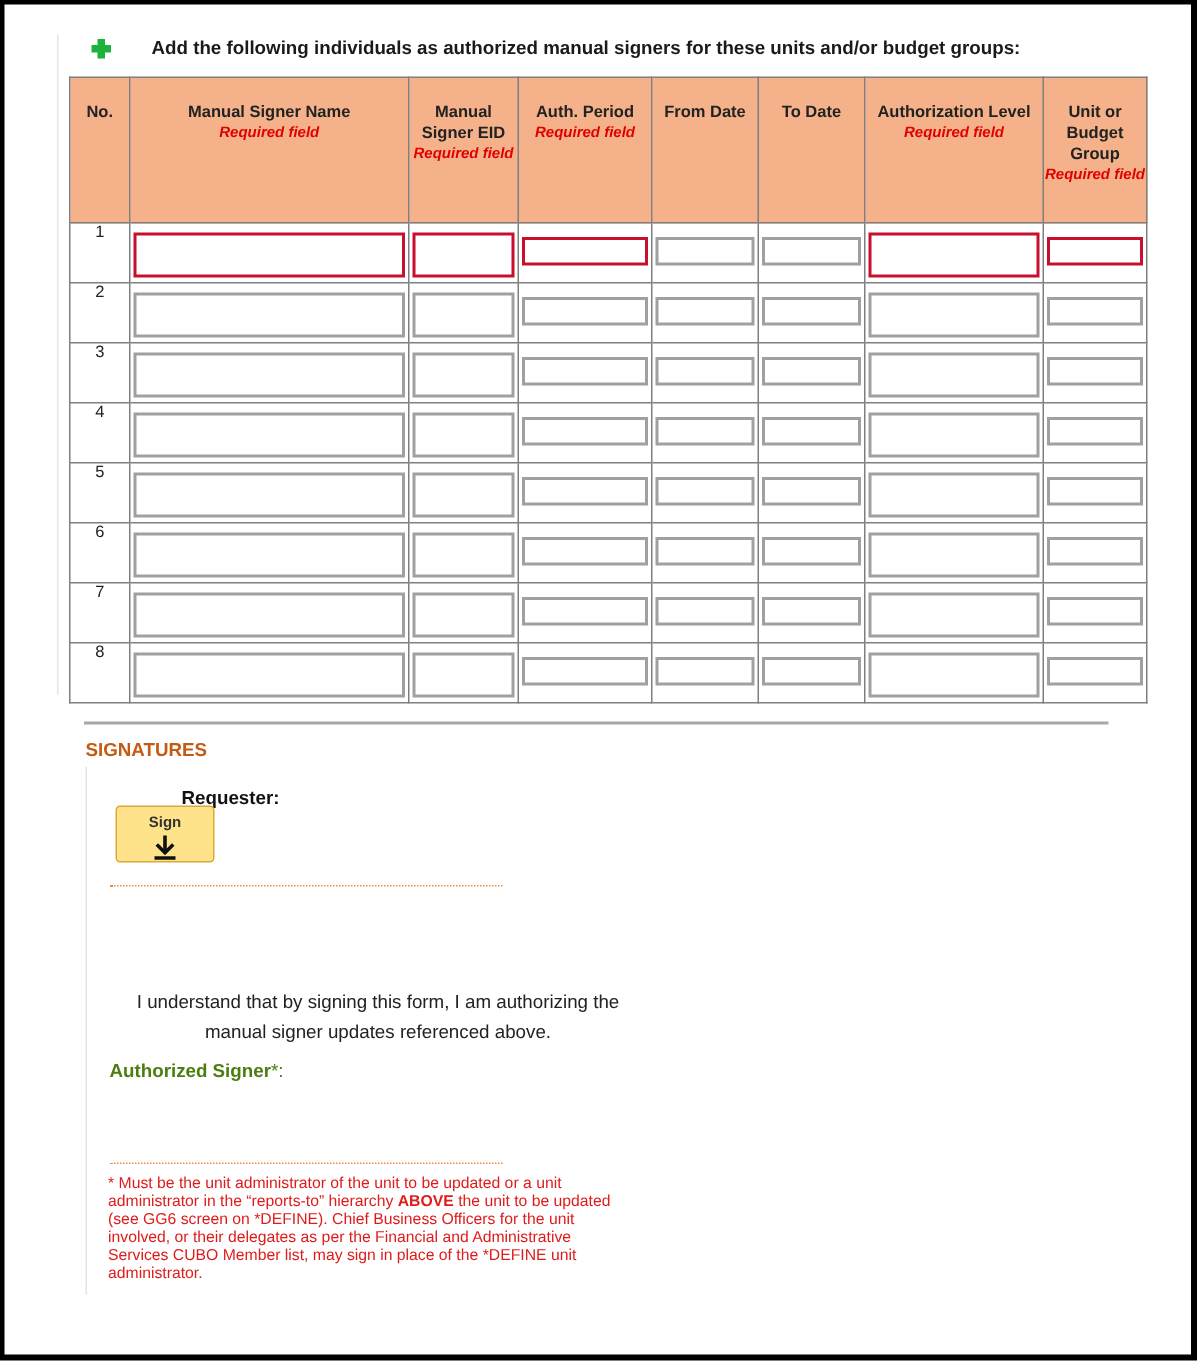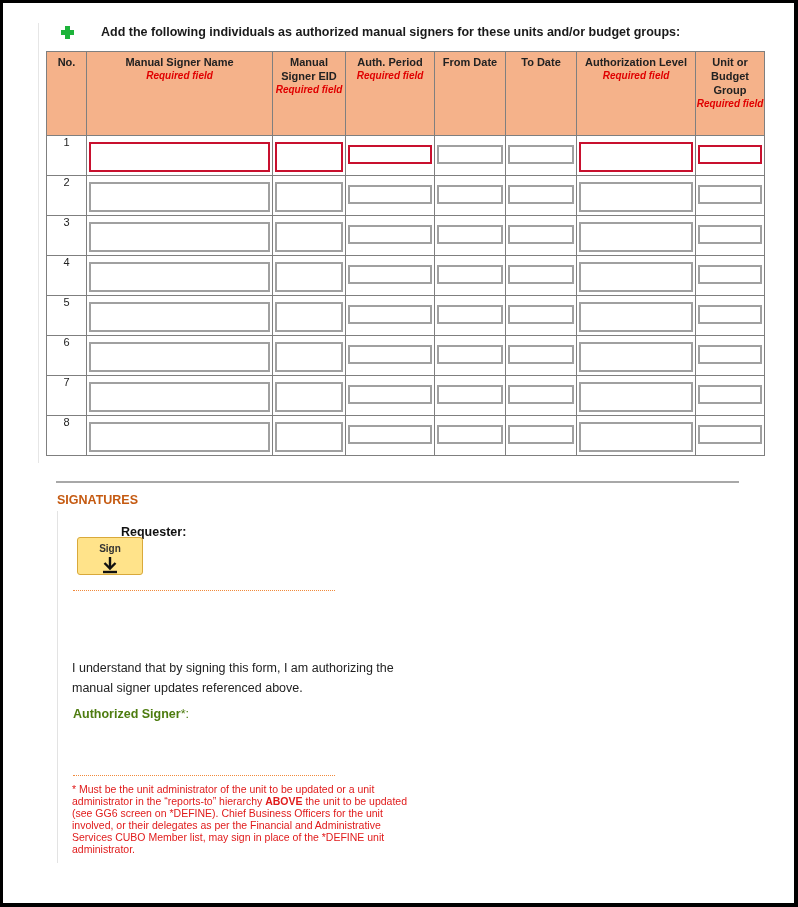--- a/index.html
+++ b/index.html
@@ -7,37 +7,37 @@
          font-family:"Liberation Sans", sans-serif; }
   .page { position:absolute; left:3px; top:3px; width:791px; height:900px; background:#fff; }
   .left-rule { position:absolute; left:35px; top:20px; width:1px; height:440px; background:#e6e6e6; }
   .intro { position:absolute; left:58px; top:22px; font-size:12.5px; font-weight:bold; color:#1a1a1a; display:flex; align-items:center;gap:24px; }
   .plus { width:13px; height:13px; position:relative; margin-right:3px; }
   .plus:before, .plus:after { content:""; position:absolute; background:#1db33a; }
   .plus:before { left:4px; top:0; width:5px; height:13px; }
   .plus:after { left:0; top:4px; width:13px; height:5px; }
   table.grid { position:absolute; left:43px; top:48px; border-collapse:collapse; table-layout:fixed; width:718px; }
   table.grid th, table.grid td { border:1px solid #7f7f7f; padding:0; }
-  table.grid th { background:#f5b28a; vertical-align:top; font-size:11px; font-weight:bold; color:#222; text-align:center; height:80px; padding-top:3px; line-height:14px; }
+  table.grid th { background:#f5b28a; vertical-align:top; font-size:11px; font-weight:bold; color:#222; text-align:center; height:80px; padding-top:16px; line-height:14px; }
   .req { display:block; color:#e00000; font-style:italic; font-size:10px; line-height:14px; }
   table.grid td { height:39px; vertical-align:top; position:relative; }
   td.no { text-align:center; font-size:11px; color:#222; padding-top:6px; height:33px; }
   .fld { position:absolute; border:2px solid #a0a0a0; background:#fff; box-sizing:border-box; }
   .fld.req-fld { border-color:#c8102e; }
   .fld.tall { top:6px; bottom:3px; left:2px; right:2px; }
   .fld.short { top:9px; height:19px; left:2px; right:2px; }
   .hr { position:absolute; left:53px; top:478px; width:683px; height:2px; background:#a8a8a8; }
   .sig-title { position:absolute; left:54px; top:490px; font-size:12.5px; font-weight:bold; color:#c55a11; }
   .sig-rule { position:absolute; left:54px; top:508px; width:1px; height:352px; background:#e3e3e3; }
   .req-label { position:absolute; left:70px; top:522px; font-size:12.5px; font-weight:bold; color:#111;margin-left:48px; }
   .sign-btn { position:absolute; left:74px; top:534px; width:66px; height:38px; background:#ffe38a; border:1px solid #d9a93a; border-radius:3px; box-sizing:border-box; text-align:center; cursor:pointer; }
   .sign-btn .lbl { display:block; font-size:10px; font-weight:bold; color:#333; margin-top:5px; }
   .sign-btn svg { display:block; margin:2px auto 0; }
   .dotline { position:absolute; left:70px; width:262px; border-top:1px dotted #f08a3c; height:0; }
-  .understand { position:absolute; left:69px; top:655px; width:360px; font-size:12.5px; color:#222; line-height:20px; }
+  .understand { position:absolute; left:69px; top:655px; width:360px; font-size:12.5px; color:#222; line-height:20px;text-align:center; }
   .auth-label { position:absolute; left:70px; top:704px; font-size:12.5px; font-weight:bold; color:#4d7c0f; }
   .auth-label span { font-weight:normal; }
   .note { position:absolute; left:69px; top:780px; width:350px; font-size:10.5px; color:#e01b1b; line-height:12px; }
 </style>
 </head>
 <body>
 
 <div class="page">
   <div class="left-rule"></div>
 

